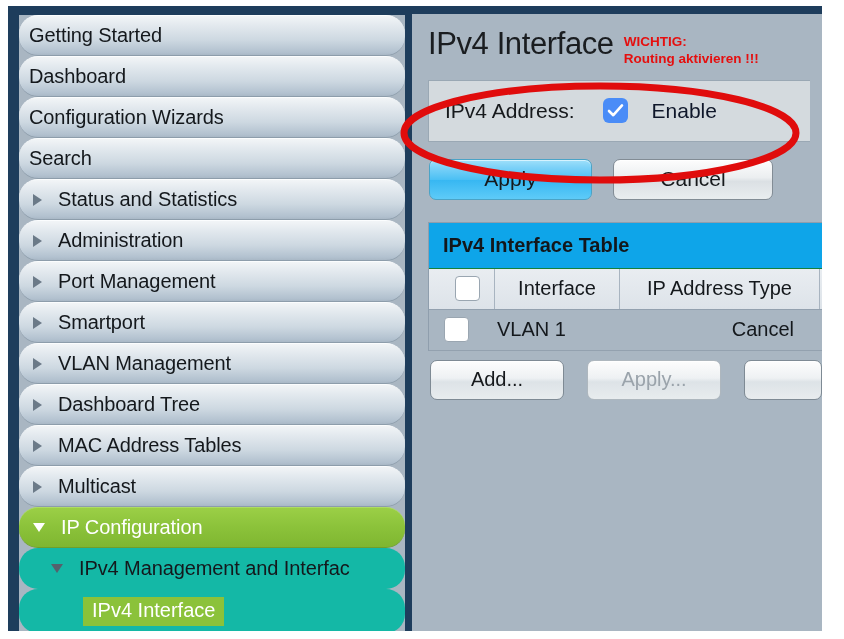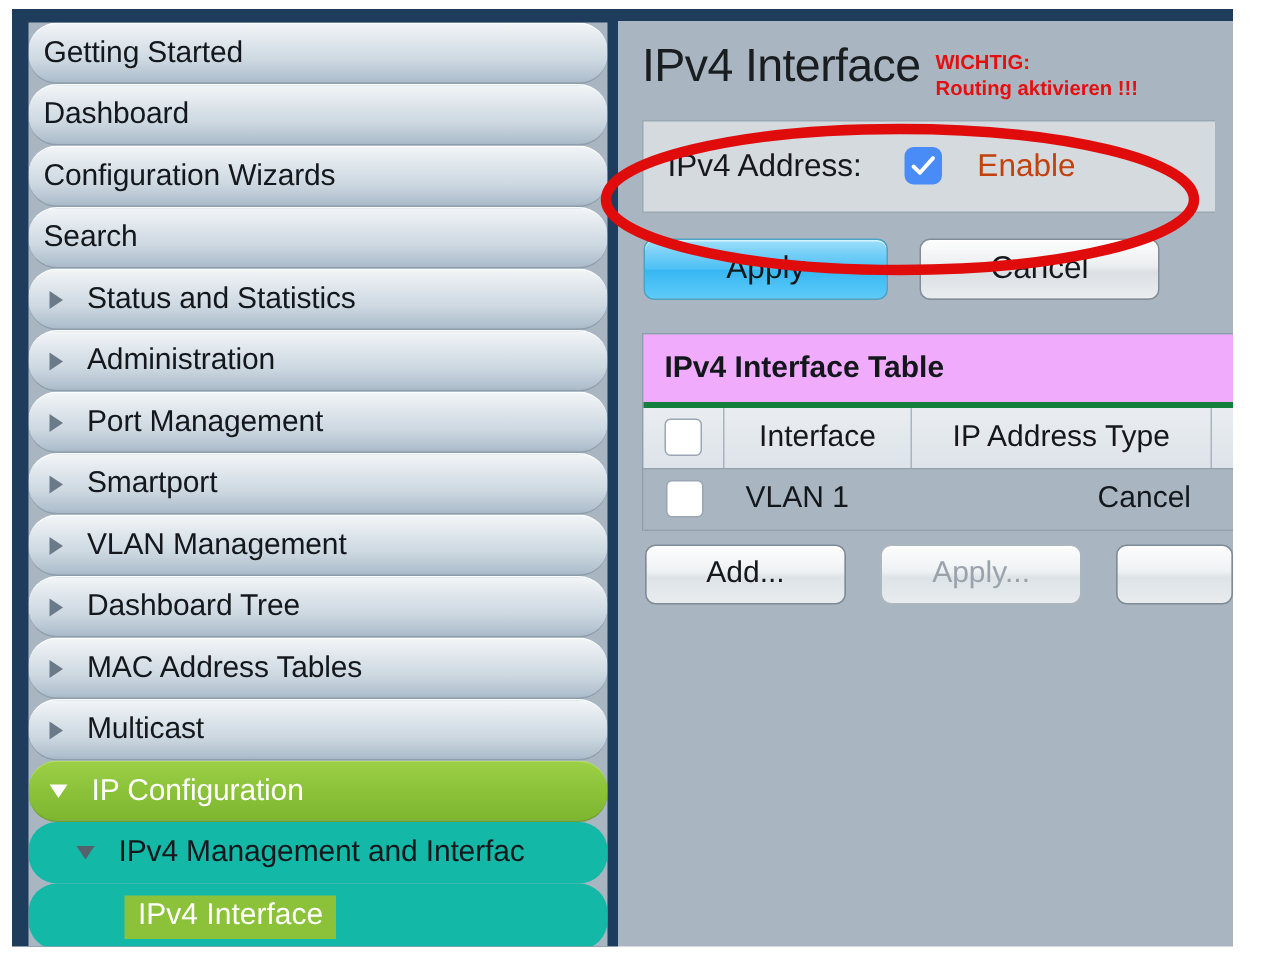--- a/index.html
+++ b/index.html
@@ -170,21 +170,21 @@
     height: 25px;
     border-radius: 6px;
     background: #4a8cf7;
     margin-left: 28px;
     position: relative;
     flex: 0 0 auto;
   }
   #routing-check svg { position: absolute; left: 4px; top: 4px; }
   #routing-enable {
     font-size: 21px;
-    color: #c2410c;
+    color: #0f172a;
     margin-left: 24px;
   }
 
   
   #btn-row {
     display: flex;
     margin: 17px 0 0 17px;
   }
   .btn {
     height: 41px;
@@ -214,37 +214,38 @@
   
   #table-wrap {
     margin: 22px 0 0 16px;
     width: 394px;
     border-top: 1px solid #8f9ead;
     border-left: 1px solid #8f9ead;
     box-sizing: border-box;
   }
   #table-caption {
     height: 45px;
-    background: #f0abfc;
+    background: #0ea5e9;
     display: flex;
     align-items: center;
     padding-left: 14px;
     font-size: 20px;
     font-weight: bold;
     color: #13171b;
-    border-bottom: 4px solid #15803d;
+    border-bottom: 1px solid #15803d;
   }
   .trow {
     display: flex;
     align-items: stretch;
     height: 40px;
   }
   .trow.header-row {
     background: linear-gradient(to bottom, #e9edf1 0%, #dde3e9 100%);
     border-bottom: 1px solid #93a1af;
+    padding-left: 12px;
   }
   .trow.data-row {
     background: #a9b6c2;
     border-bottom: 1px solid #93a1af;
   }
   .cell {
     display: flex;
     align-items: center;
     box-sizing: border-box;
     font-size: 20px;

